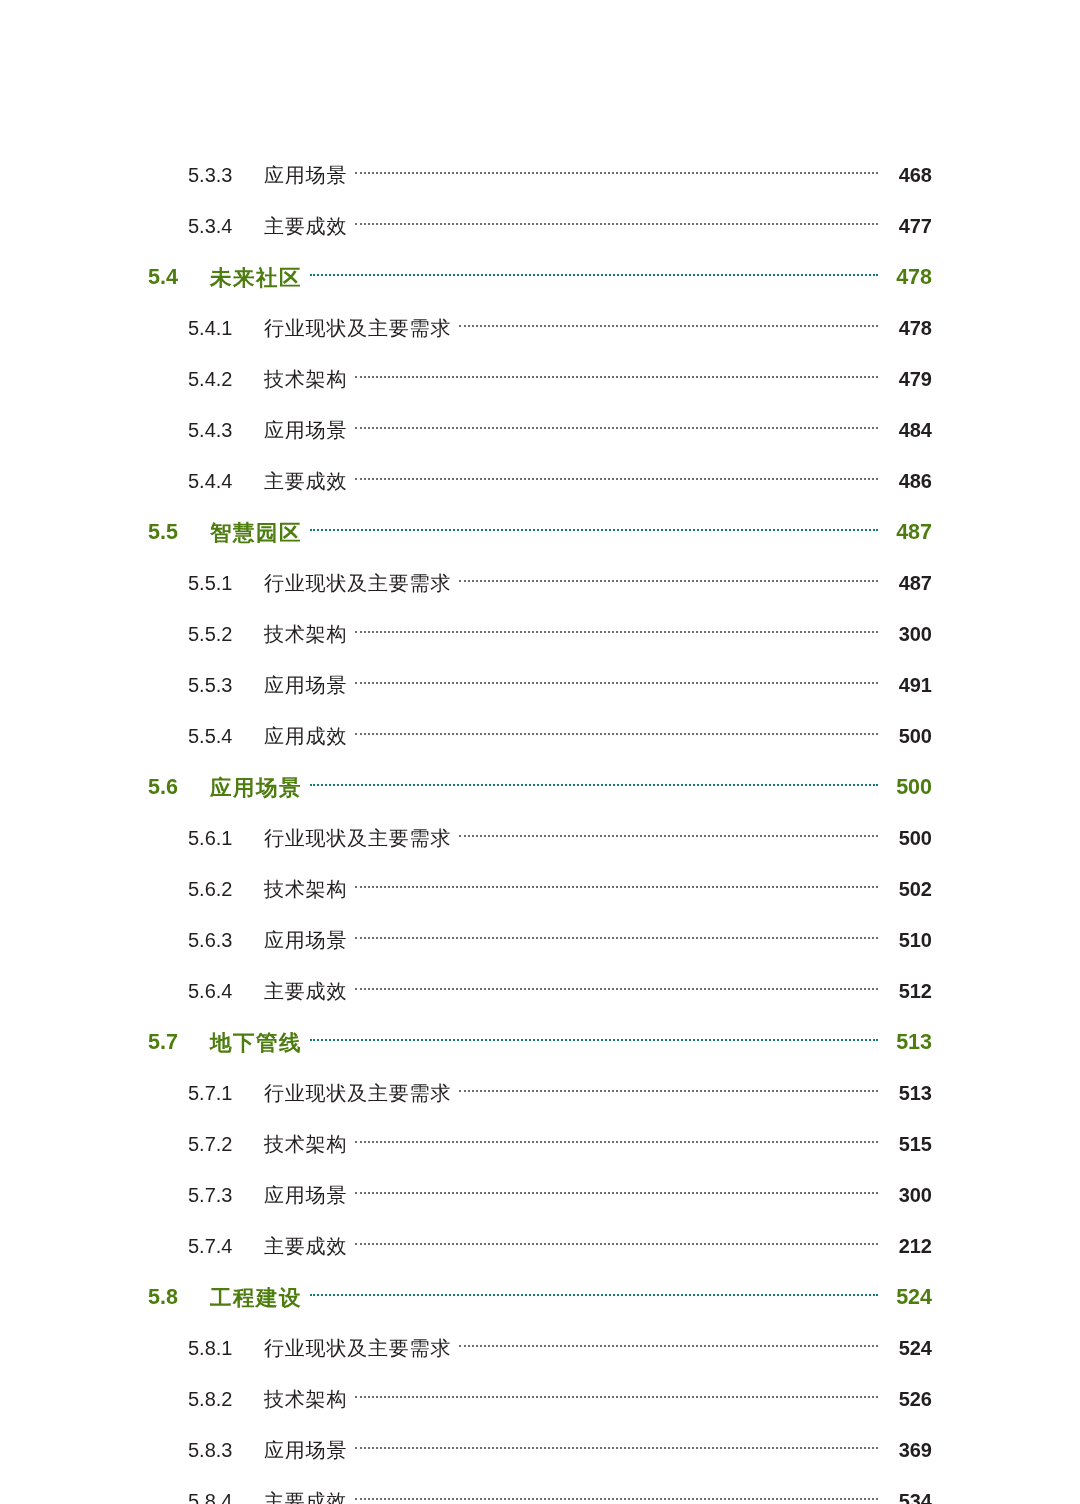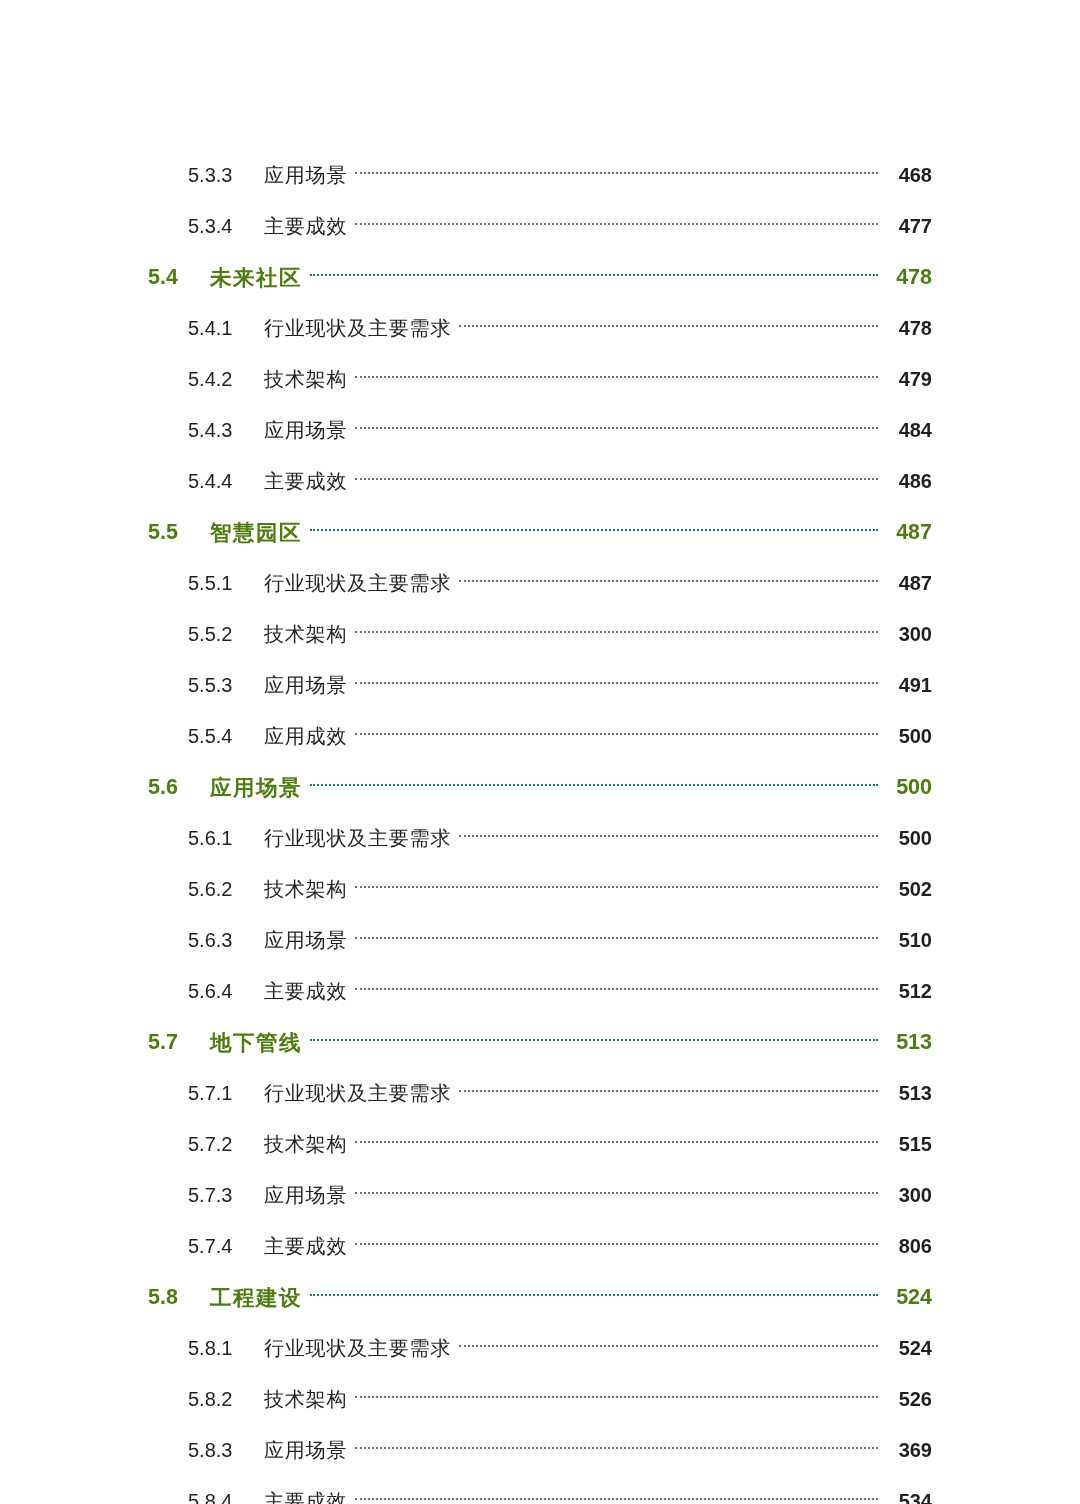--- a/index.html
+++ b/index.html
@@ -215,21 +215,21 @@
       <div class="toc-row lvl3">
         <span class="num">5.7.3</span>
         <span class="title">应用场景</span>
         <span class="leader"></span>
         <span class="pageno">300</span>
       </div>
       <div class="toc-row lvl3">
         <span class="num">5.7.4</span>
         <span class="title">主要成效</span>
         <span class="leader"></span>
-        <span class="pageno">806</span>
+        <span class="pageno">212</span>
       </div>
       <div class="toc-row lvl2">
         <span class="num">5.8</span>
         <span class="title">工程建设</span>
         <span class="leader"></span>
         <span class="pageno">524</span>
       </div>
       <div class="toc-row lvl3">
         <span class="num">5.8.1</span>
         <span class="title">行业现状及主要需求</span>

